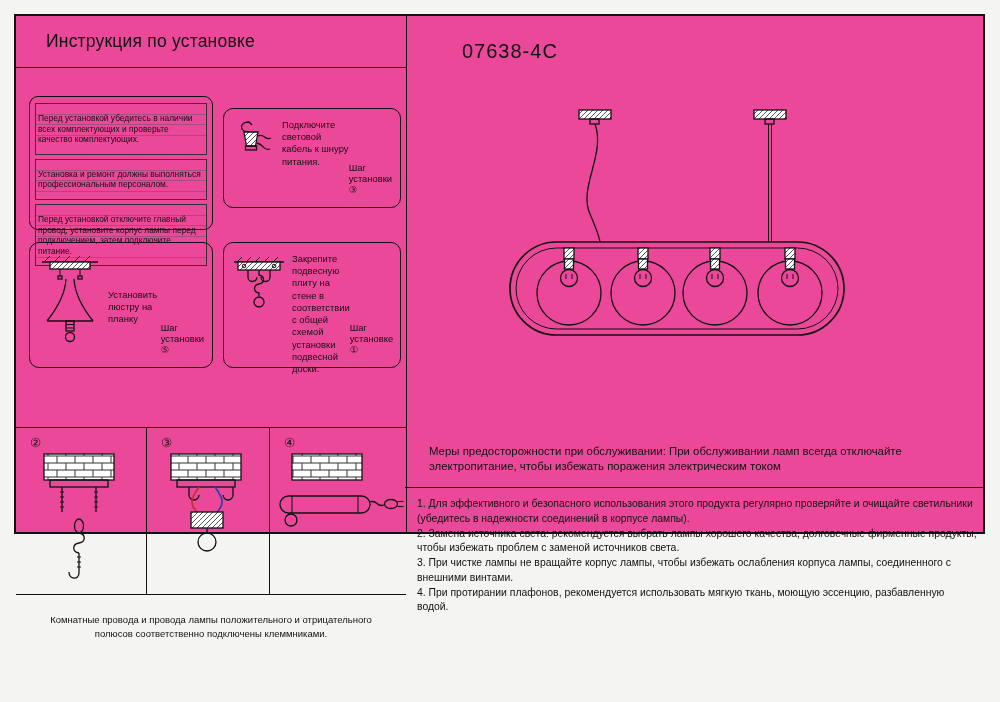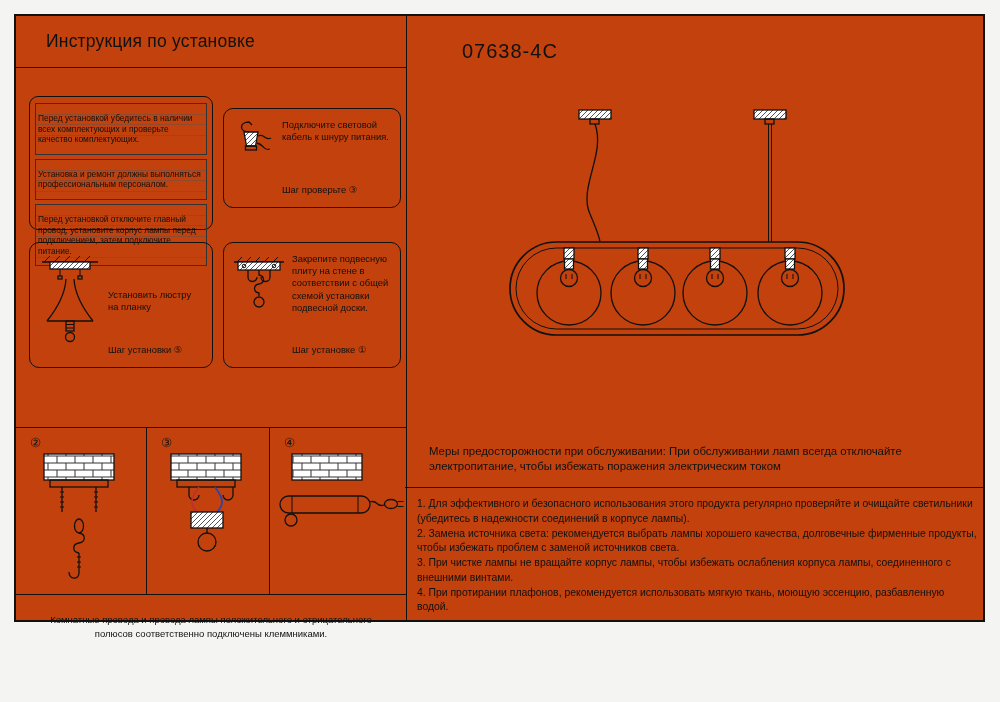--- a/index.html
+++ b/index.html
@@ -1,21 +1,21 @@
 <!DOCTYPE html>
 <html><head>
 <meta charset="utf-8">
 <style>
   * { box-sizing: border-box; margin: 0; padding: 0; }
   html, body { width: 1000px; height: 702px; background: #f4f4f2; }
   body { font-family: "Liberation Sans", sans-serif; color: #111; position: relative; }
 
   .sheet {
-    position: absolute; left: 14px; top: 14px; width: 971px; height: 608px;
-    background: #c2410c; border: 2px solid #111;
+    position: absolute; left: 14px; top: 14px; width: 971px; height: 520px;
+    background: #ec4899; border: 2px solid #111;
   }
   .left-col { position: absolute; left: 0; top: 0; width: 390px; height: 100%; }
   .right-col { position: absolute; left: 390px; top: 0; right: 0; bottom: 0; border-left: 1.6px solid #111; }
 
   
   .header { height: 52px; border-bottom: 1.6px solid #111; display: flex; align-items: center; padding-left: 30px; }
   .title { font-size: 17.5px; font-weight: 400; letter-spacing: .2px; }
 
   .note-box {
     position: absolute; left: 13px; top: 80px; width: 184px; height: 134px;
@@ -28,21 +28,21 @@
   }
 
   .step-box {
     position: absolute; border: 1.5px solid #111; border-radius: 10px;
     display: flex; padding: 10px 8px 8px 8px; gap: 6px;
   }
   .sb-connect { left: 207px; top: 92px; width: 178px; height: 100px; }
   .sb-bracket { left: 13px; top: 226px; width: 184px; height: 126px; }
   .sb-plate   { left: 207px; top: 226px; width: 178px; height: 126px; }
   .sb-icon { flex: 0 0 auto; }
-  .sb-text-col { display: flex; flex-direction: column; flex: 1 1 auto; gap: 8px; }
+  .sb-text-col { display: flex; flex-direction: row; flex: 1 1 auto; }
   .sb-text { font-size: 9.4px; line-height: 1.3; }
   .sb-label { font-size: 9.4px; margin-top: auto; padding-bottom: 4px; }
   .sb-bracket .sb-text { margin-top: 36px; }
 
   .panels {
     position: absolute; left: 0; top: 411px; width: 100%; height: 168px;
     border-top: 1.5px solid #111; border-bottom: 1.5px solid #111; display: flex;
   }
   .panel { position: relative; height: 100%; }
   .panel-a { width: 131px; border-right: 1.5px solid #111; }
@@ -103,21 +103,21 @@
         <g class="ln">
           <path d="M17,13 C7,13 7,3 17,3 L20,6"></path>
           <path d="M12,13 h14 l-2.5,14 h-9 z" fill="url(#hatch)"></path>
           <rect x="13.5" y="27" width="11" height="4"></rect>
           <path d="M26,17 C33,14 32,22 39,19"></path>
           <path d="M25,24 C33,26 31,32 38,30"></path>
         </g>
       </svg>
       <div class="sb-text-col">
         <p class="sb-text">Подключите световой кабель к шнуру питания.</p>
-        <p class="sb-label">Шаг проверьте ③</p>
+        <p class="sb-label">Шаг установки ③</p>
       </div>
     </div>
 
     <div class="step-box sb-bracket">
       <svg class="sb-icon" width="64" height="104" viewBox="0 0 64 104">
         <g class="ln">
           <path d="M6,9 l6,-6 M16,9 l6,-6 M26,9 l6,-6 M36,9 l6,-6 M46,9 l6,-6" class="thin"></path>
           <path d="M4,9 H60"></path>
           <rect x="12" y="9" width="40" height="7" fill="url(#hatch)"></rect>
           <path d="M22,16 v7 M42,16 v7" class="thin"></path>

